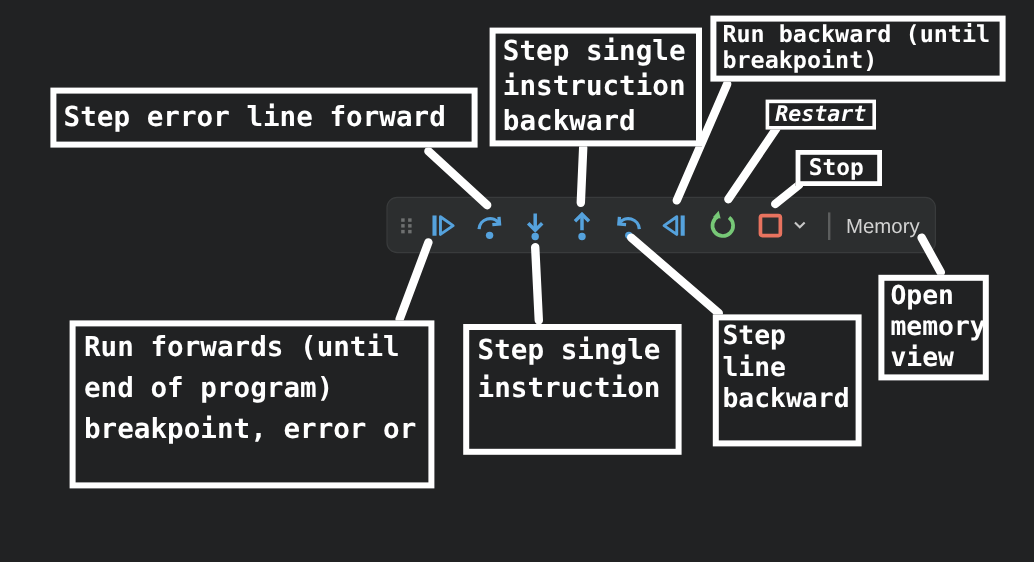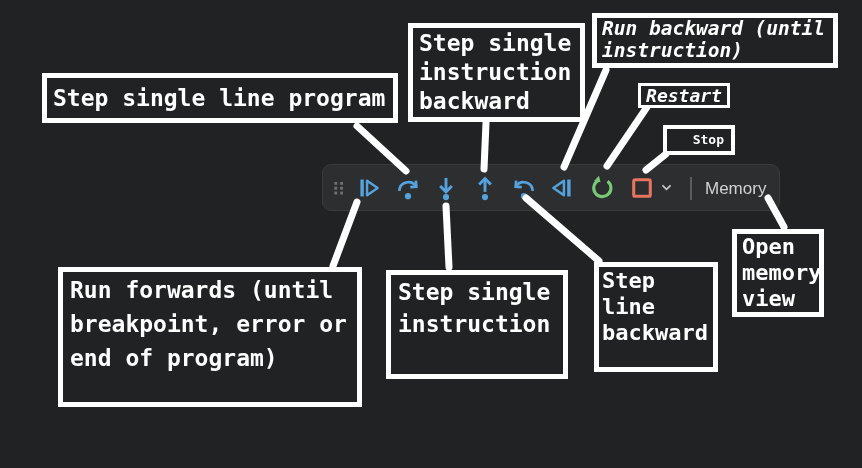--- a/index.html
+++ b/index.html
@@ -37,23 +37,23 @@
   .overlay line{stroke:var(--line-white);stroke-width:7;stroke-linecap:round;}
   
   .anno{
     position:absolute;z-index:3;background:var(--page-bg);
     border:5px solid var(--line-white);box-sizing:border-box;
     color:#fff;font-weight:bold;white-space:nowrap;
   }
   .anno div{pointer-events:none;}
   #a-step-line-forward{left:42px;top:73px;width:356px;height:50px;font-size:23px;line-height:40px;padding:0 6px;}
   #a-step-instr-backward{left:408px;top:23px;width:177px;height:99px;font-size:23px;line-height:29px;padding:1px 6px;}
-  #a-run-backward{left:592px;top:13px;width:246px;height:55px;font-size:19.5px;line-height:22px;padding:0 5px;font-style:italic;}
+  #a-run-backward{left:592px;top:13px;width:246px;height:55px;font-size:19.5px;line-height:22px;padding:0 5px;}
   #a-restart{left:638px;top:83px;width:92px;height:25px;border-width:3px;font-size:18px;line-height:19px;padding:0 3px;text-align:center;font-style:italic;}
-  #a-stop{left:663px;top:125px;width:72px;height:30px;border-width:4px;font-size:13px;line-height:22px;padding:0 7px;text-align:right;}
+  #a-stop{left:663px;top:125px;width:72px;height:30px;border-width:4px;font-size:19px;line-height:22px;padding:0 7px;text-align:left;}
   #a-run-forwards{left:58px;top:267px;width:304px;height:140px;font-size:23px;line-height:34px;padding:1px 7px;}
   #a-step-instr-forward{left:386px;top:270px;width:182px;height:109px;font-size:23px;line-height:32px;padding:1px 7px;}
   #a-step-line-backward{left:594px;top:262px;width:124px;height:110px;font-size:22px;line-height:26px;padding:1px 3px;}
   #a-open-memory{left:732px;top:229px;width:92px;height:88px;font-size:22px;line-height:26px;padding:0 5px;}
 </style>
 </head>
 <body>
 
 <div class="toolbar">
 
@@ -166,46 +166,46 @@
   <line x1="446" y1="206" x2="449" y2="267"></line>
   <line x1="486" y1="123" x2="484" y2="169"></line>
   <line x1="526" y1="198" x2="599" y2="261"></line>
   <line x1="606" y1="70" x2="564" y2="167"></line>
   <line x1="647" y1="107" x2="607" y2="166"></line>
   <line x1="666" y1="154" x2="646" y2="170"></line>
   <line x1="768" y1="198" x2="784" y2="227"></line>
 </svg>
 
 <div class="anno" id="a-step-line-forward">
-  <div>Step single line program</div>
+  <div>Step error line forward</div>
 </div>
 
 <div class="anno" id="a-step-instr-backward">
   <div>Step single</div>
   <div>instruction</div>
   <div>backward</div>
 </div>
 
 <div class="anno" id="a-run-backward">
   <div>Run backward (until</div>
-  <div>instruction)</div>
+  <div>breakpoint)</div>
 </div>
 
 <div class="anno" id="a-restart">
   <div>Restart</div>
 </div>
 
 <div class="anno" id="a-stop">
   <div>Stop</div>
 </div>
 
 <div class="anno" id="a-run-forwards">
   <div>Run forwards (until</div>
+  <div>end of program)</div>
   <div>breakpoint, error or</div>
-  <div>end of program)</div>
 </div>
 
 <div class="anno" id="a-step-instr-forward">
   <div>Step single</div>
   <div>instruction</div>
 </div>
 
 <div class="anno" id="a-step-line-backward">
   <div>Step</div>
   <div>line</div>

